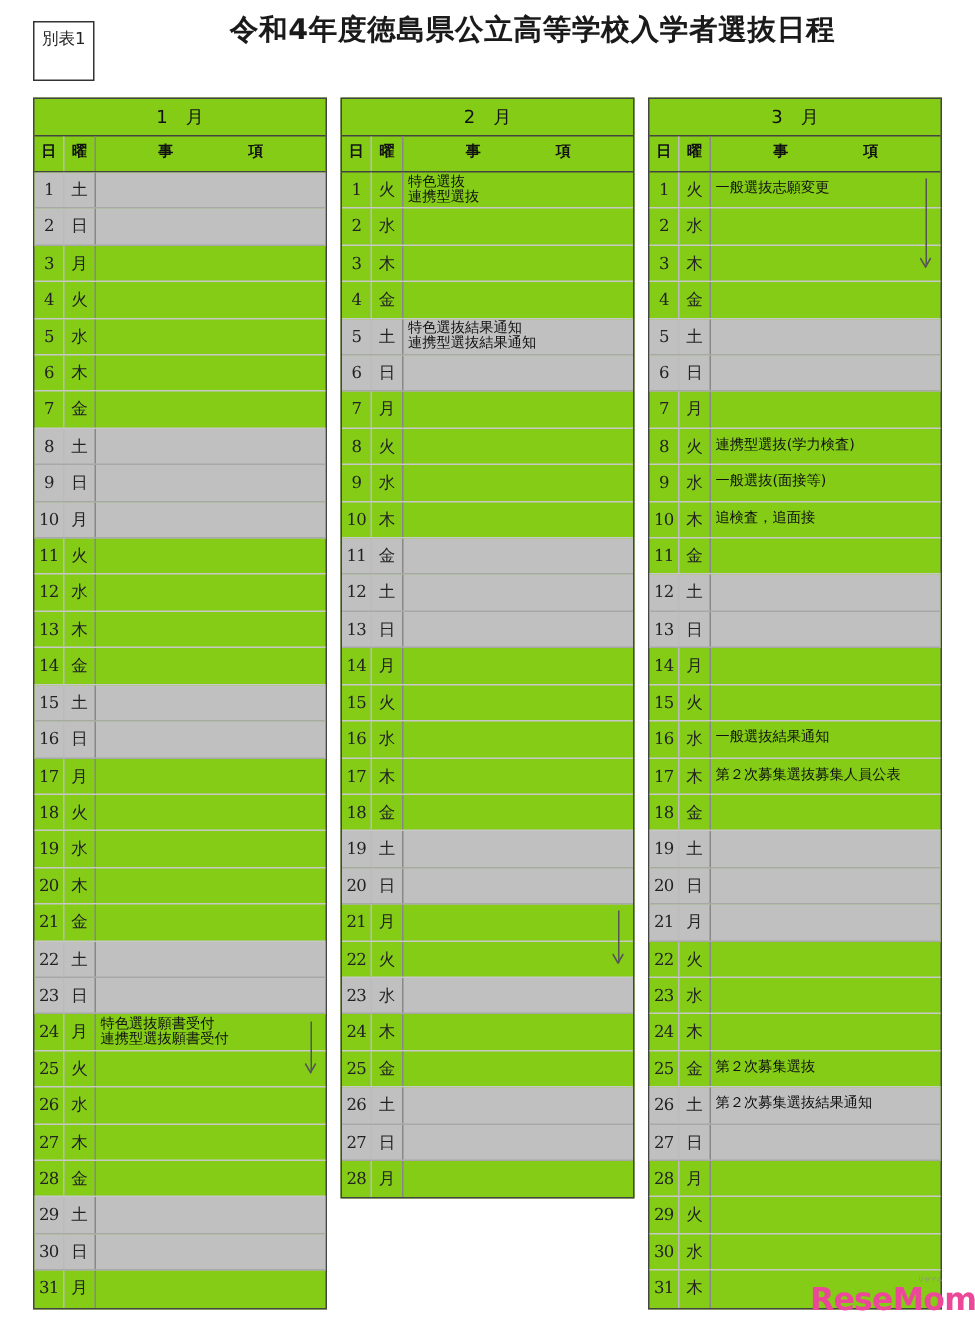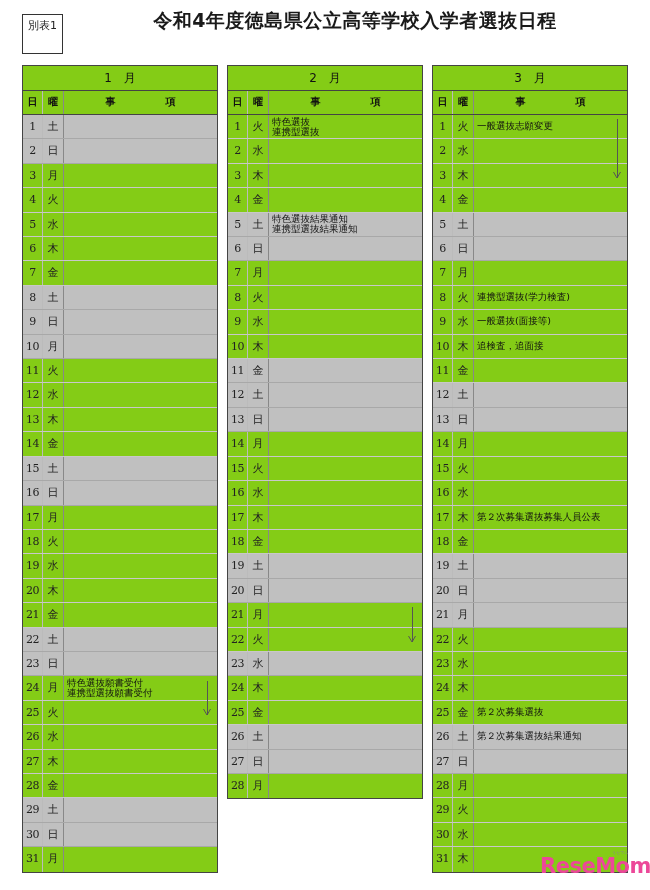--- a/index.html
+++ b/index.html
@@ -502,20 +502,23 @@
         <div class="c-ev"></div>
       </div>
       <div class="row">
         <div class="c-day">15</div>
         <div class="c-wd">火</div>
         <div class="c-ev"></div>
       </div>
       <div class="row">
         <div class="c-day">16</div>
         <div class="c-wd">水</div>
+        <div class="c-ev single">
+          <span>一般選抜結果通知</span>
+        </div>
       </div>
       <div class="row">
         <div class="c-day">17</div>
         <div class="c-wd">木</div>
         <div class="c-ev single">
           <span>第２次募集選抜募集人員公表</span>
         </div>
       </div>
       <div class="row">
         <div class="c-day">18</div>

